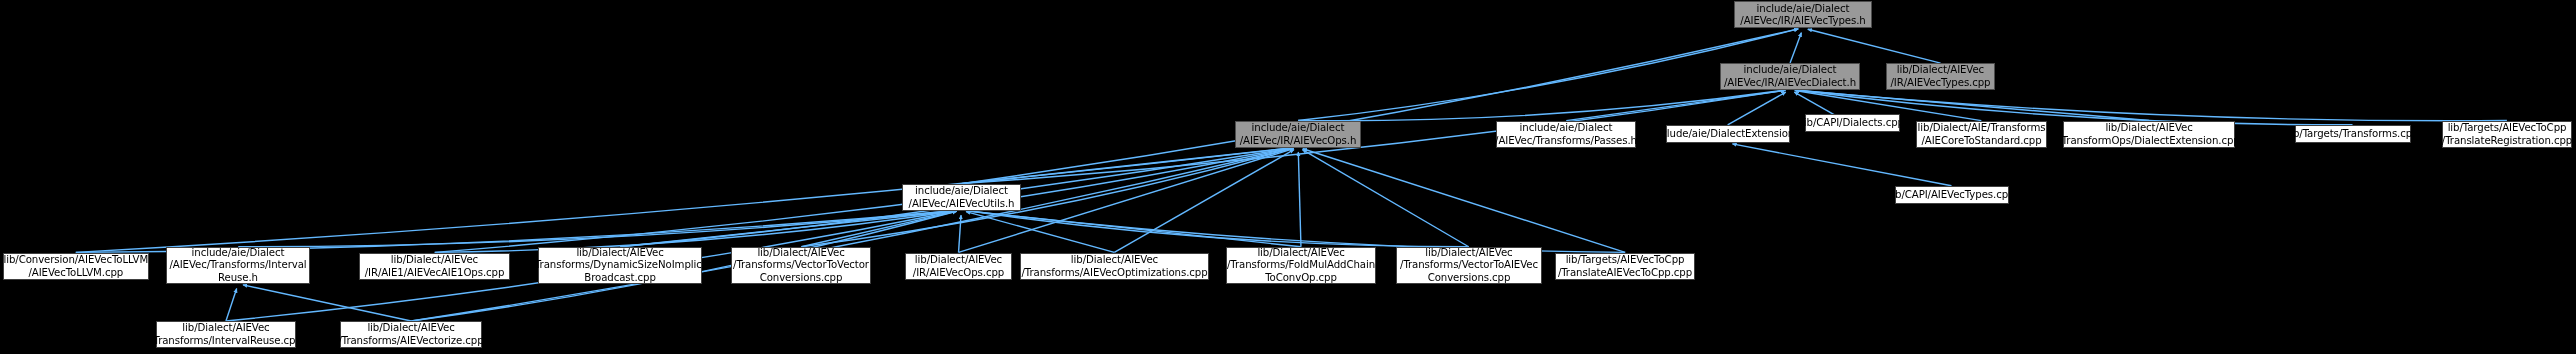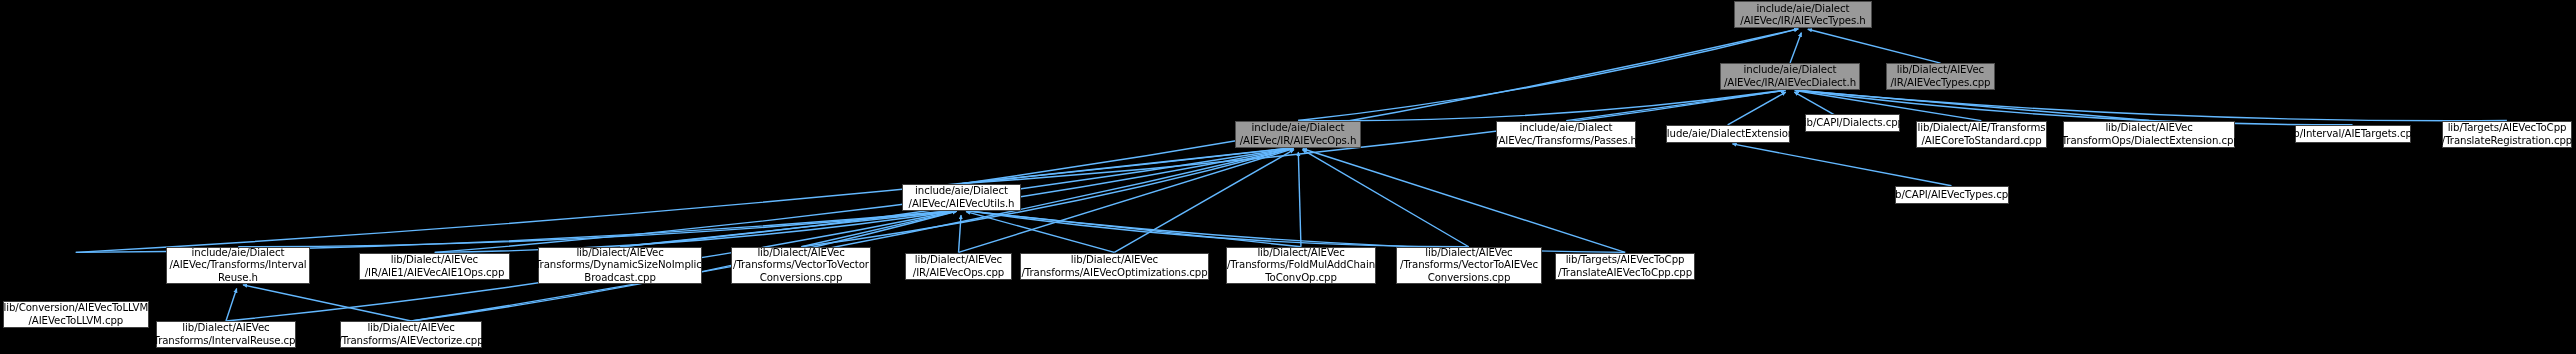--- a/index.html
+++ b/index.html
@@ -93,34 +93,34 @@
     </div>
     <div class="node" style="left: 1916px; top: 121px; width: 131px; height: 27px;">
       <span class="lbl">lib/Dialect/AIE/Transforms
 /AIECoreToStandard.cpp</span>
     </div>
     <div class="node" style="left: 2063px; top: 121px; width: 172px; height: 27px;">
       <span class="lbl">lib/Dialect/AIEVec
 /TransformOps/DialectExtension.cpp</span>
     </div>
     <div class="node" style="left: 2295px; top: 125px; width: 116px; height: 18px;">
-      <span class="lbl">lib/Interval/AIETargets.cpp</span>
+      <span class="lbl">lib/Targets/Transforms.cpp</span>
     </div>
     <div class="node" style="left: 2442px; top: 121px; width: 130px; height: 27px;">
       <span class="lbl">lib/Targets/AIEVecToCpp
 /TranslateRegistration.cpp</span>
     </div>
     <div class="node" style="left: 1895px; top: 186px; width: 114px; height: 18px;">
       <span class="lbl">lib/CAPI/AIEVecTypes.cpp</span>
     </div>
     <div class="node" style="left: 902px; top: 184px; width: 119px; height: 27px;">
       <span class="lbl">include/aie/Dialect
 /AIEVec/AIEVecUtils.h</span>
     </div>
-    <div class="node" style="left: 2.8px; top: 253px; width: 146px; height: 27px; margin-top: 48px;">
+    <div class="node" style="left: 2.8px; top: 253px; width: 146px; height: 27px;">
       <span class="lbl">lib/Conversion/AIEVecToLLVM
 /AIEVecToLLVM.cpp</span>
     </div>
     <div class="node" style="left: 166px; top: 247px; width: 144px; height: 37px;">
       <span class="lbl">include/aie/Dialect
 /AIEVec/Transforms/Interval
 Reuse.h</span>
     </div>
     <div class="node" style="left: 359px; top: 253px; width: 151px; height: 27px;">
       <span class="lbl">lib/Dialect/AIEVec

